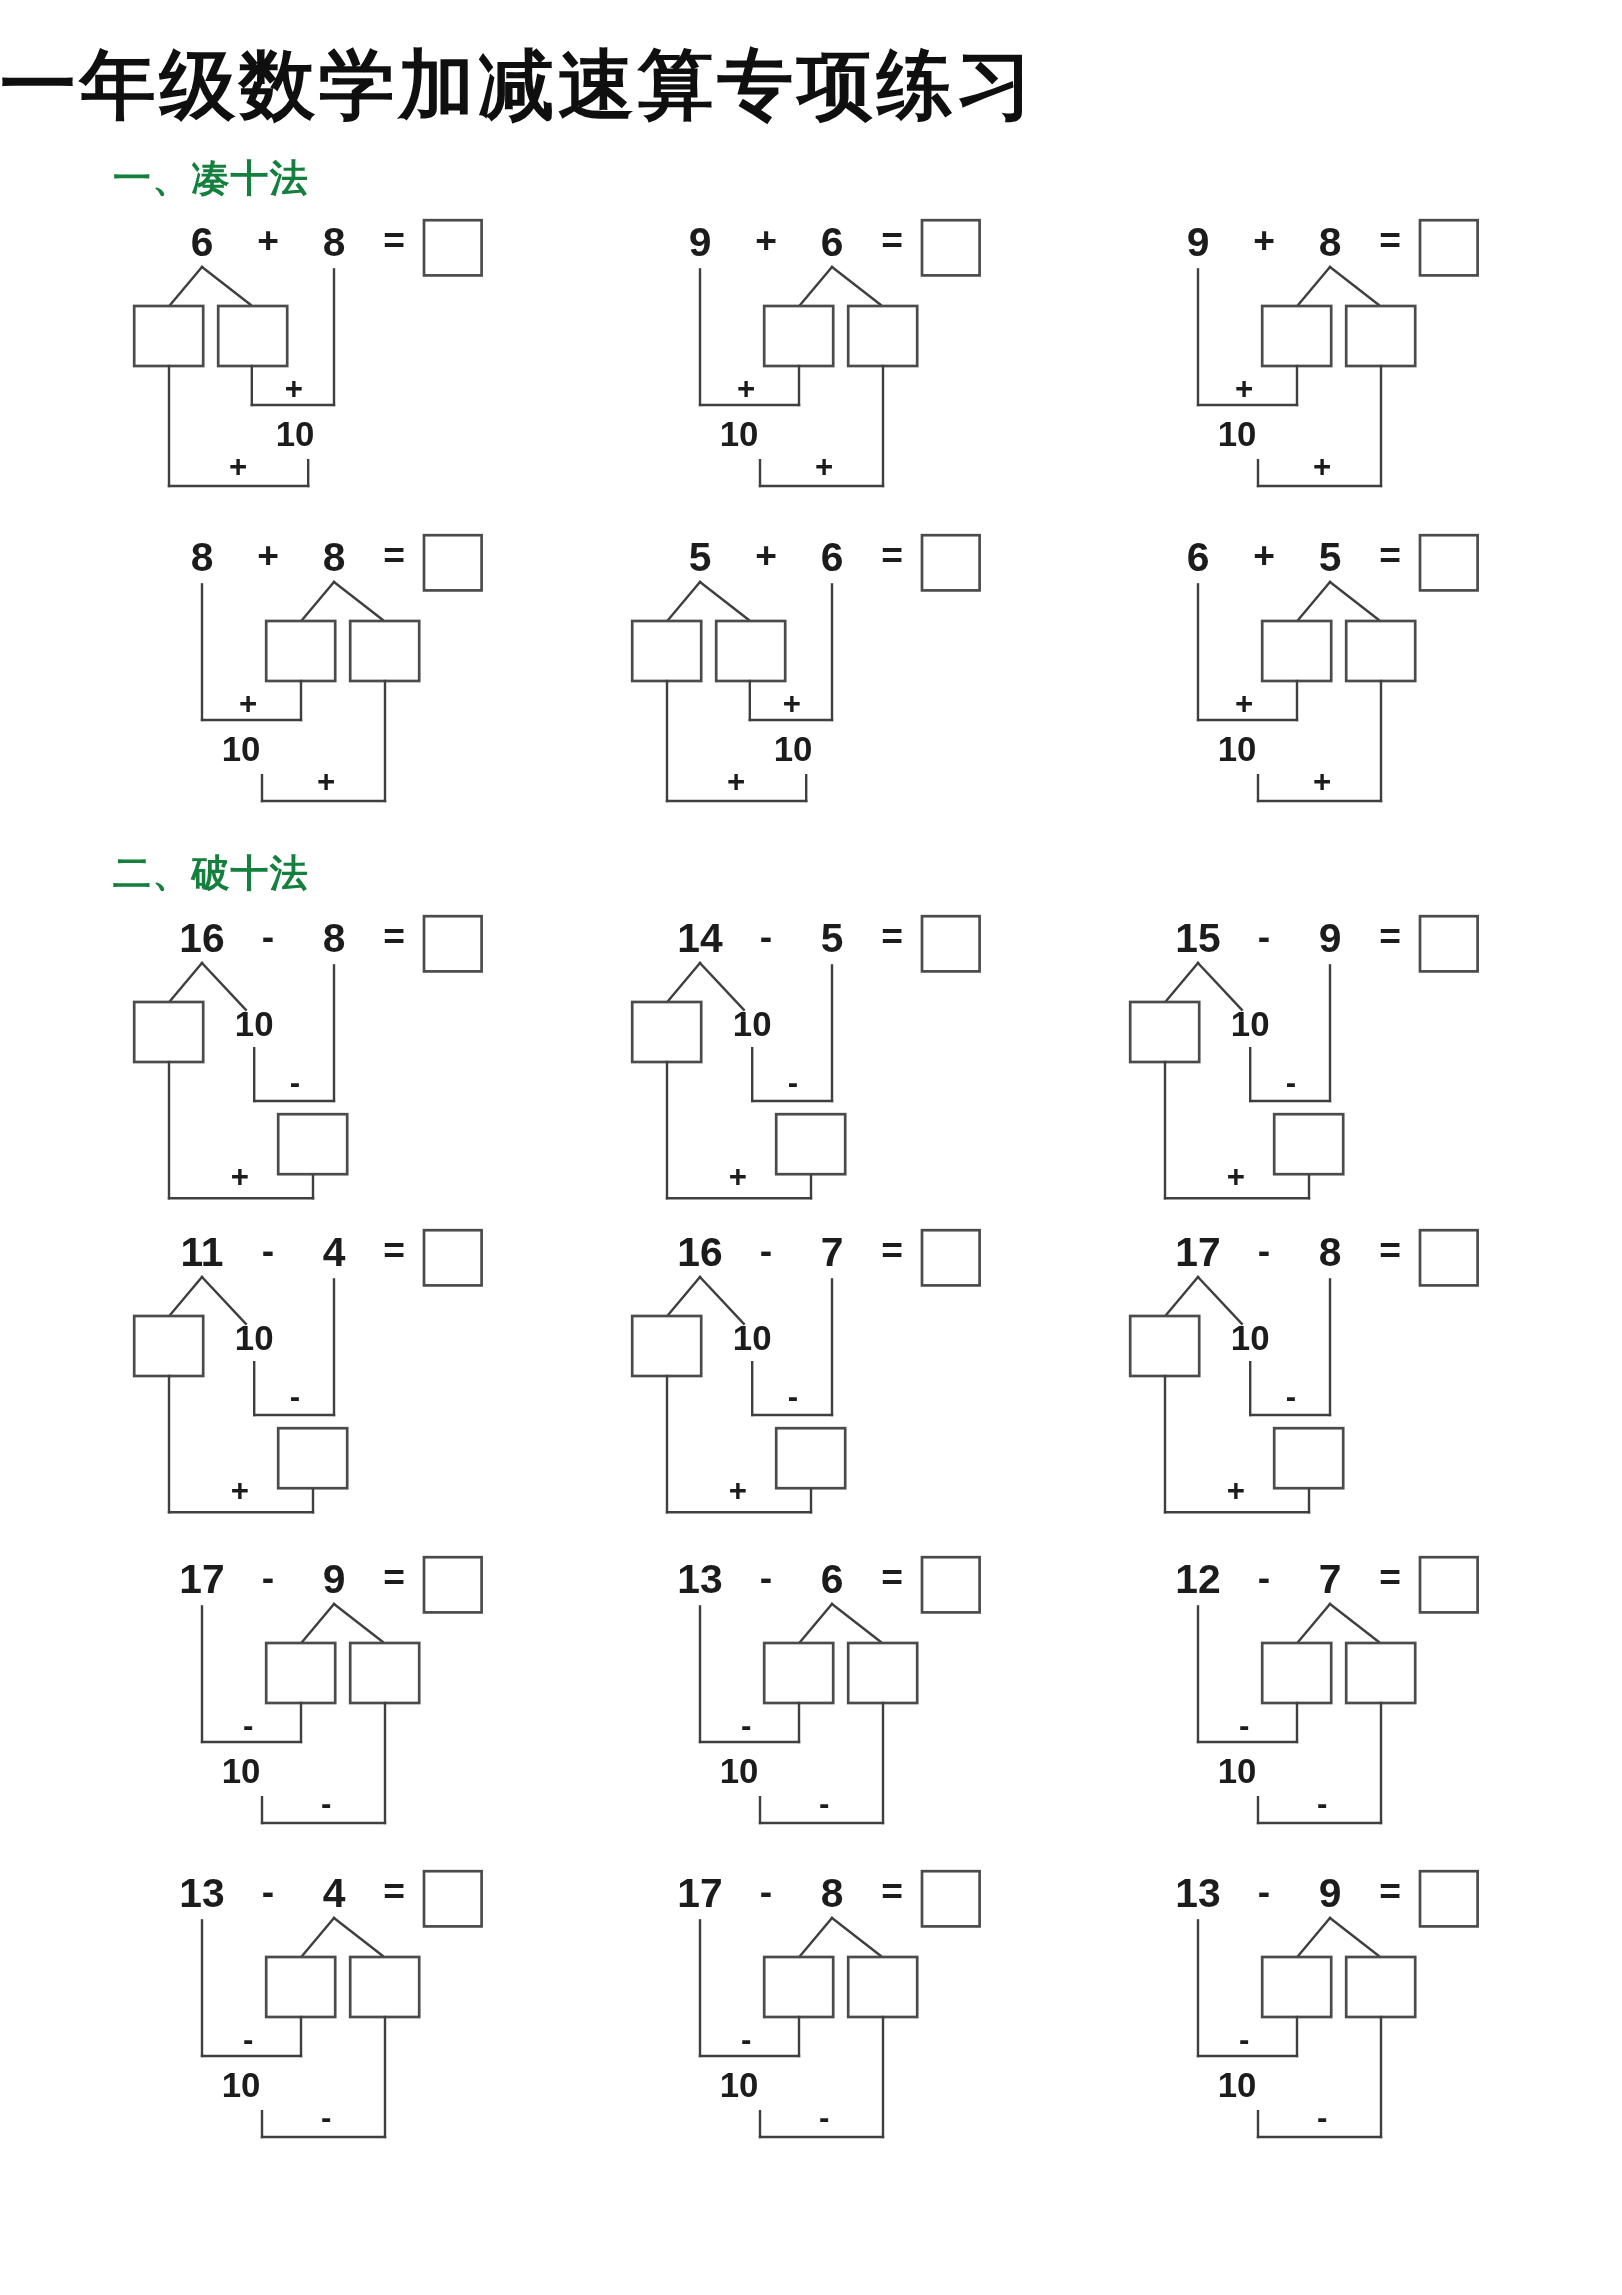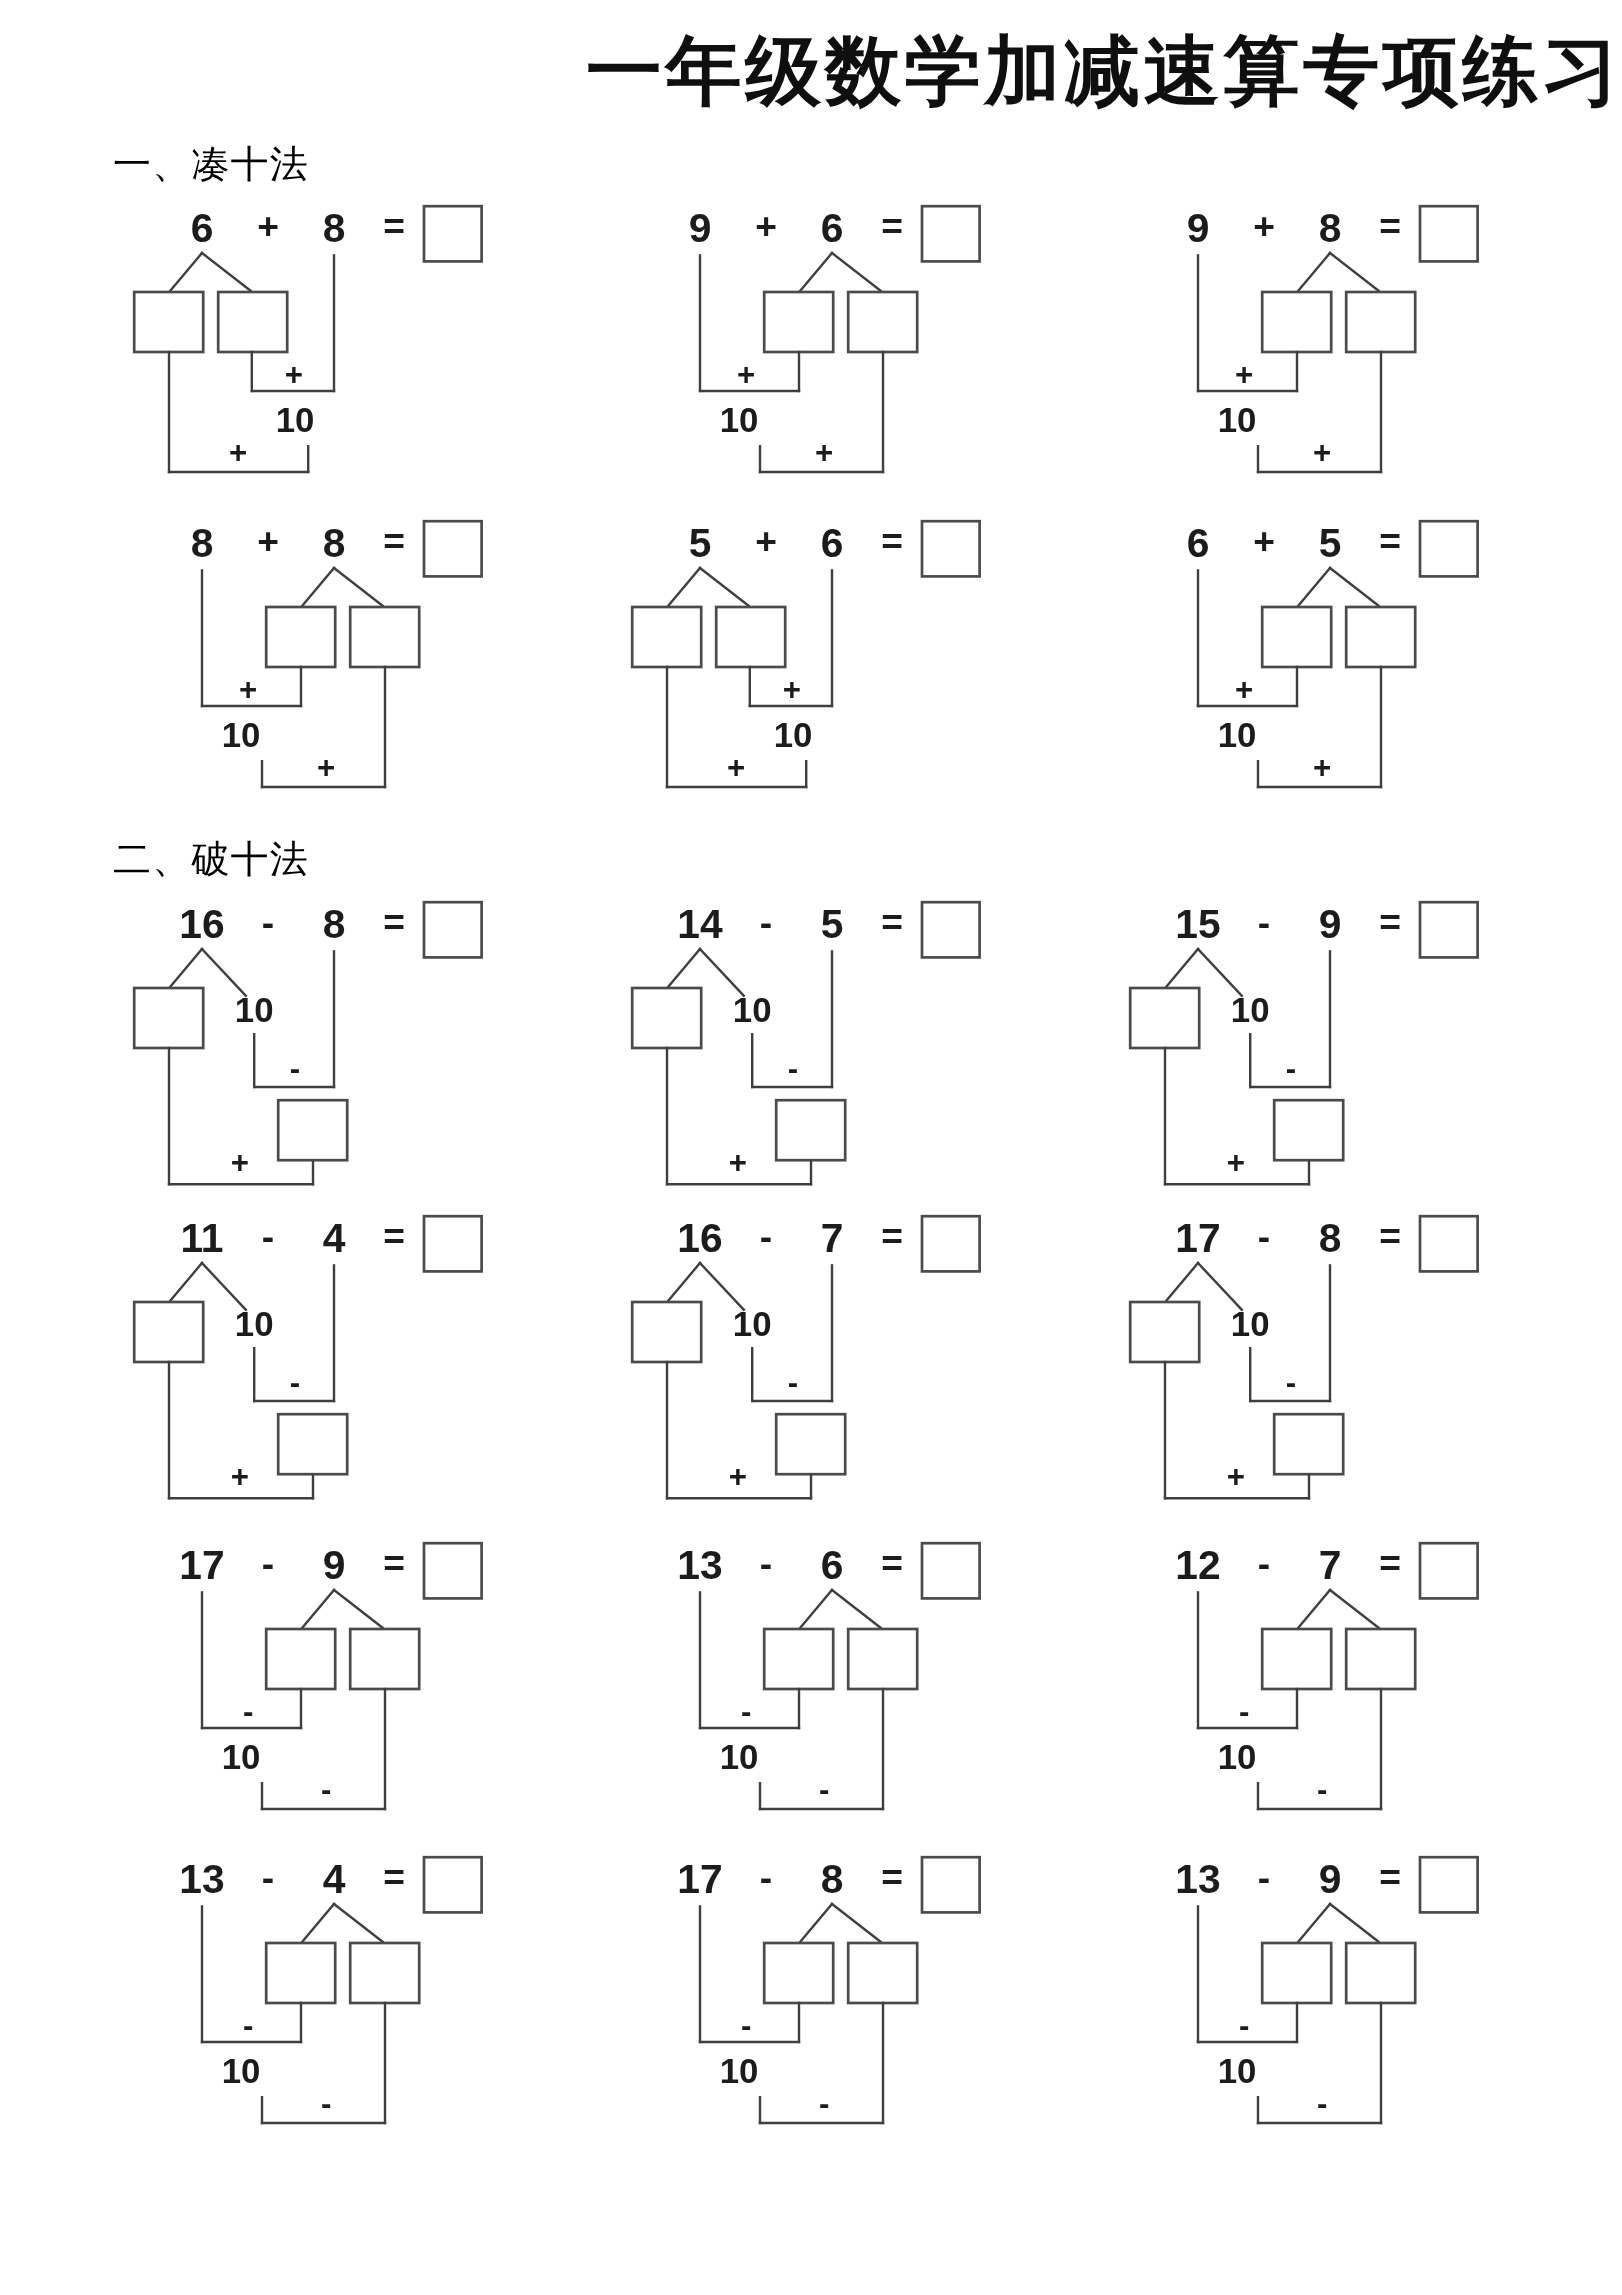--- a/index.html
+++ b/index.html
@@ -3,26 +3,26 @@
 <meta charset="utf-8">
 <style>
   html,body{margin:0;padding:0;}
   body{
     width:1622px;height:2295px;background:#ffffff;
     font-family:"Liberation Sans","DejaVu Sans",sans-serif;
     color:#1c1c1c;
   }
   .page{width:1622px;height:2295px;overflow:hidden;background:#ffffff;}
   .page-title{
-    text-align:right;font-size:76px;font-weight:800;letter-spacing:3.7px;
-    color:#0f0f0f;padding-top:21px;margin:0 0 6px 0;
+    text-align:left;font-size:76px;font-weight:800;letter-spacing:3.7px;
+    color:#0f0f0f;padding-top:35px;margin:0 0 6px 0;
   }
   .section{margin:14.6px 91px 0 91px;}
   .section-heading{
-    font-size:38px;font-weight:400;color:#000000;
+    font-size:38px;font-weight:700;color:#15803d;
     margin:11px 0 3.7px 22px;letter-spacing:1.2px;
   }
   .problem-row{display:flex;justify-content:space-between;margin-top:2.4px;}
   .problem-cell{width:444px;}
   .problem-cell svg{display:block;width:444px;height:312px;}
   svg text{
     font-family:"Liberation Sans","DejaVu Sans",sans-serif;
     font-weight:700;fill:#1c1c1c;text-anchor:middle;
   }
 </style>

